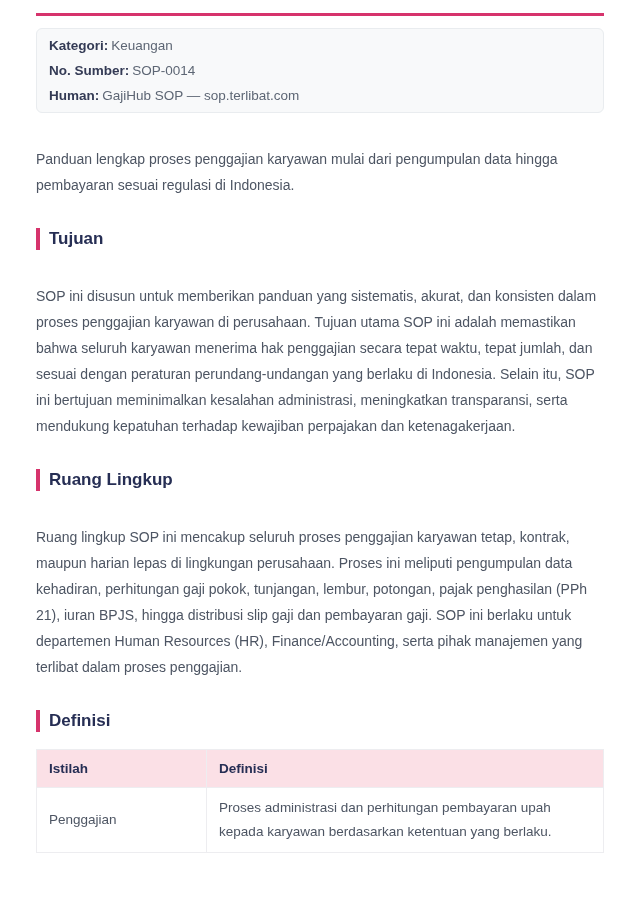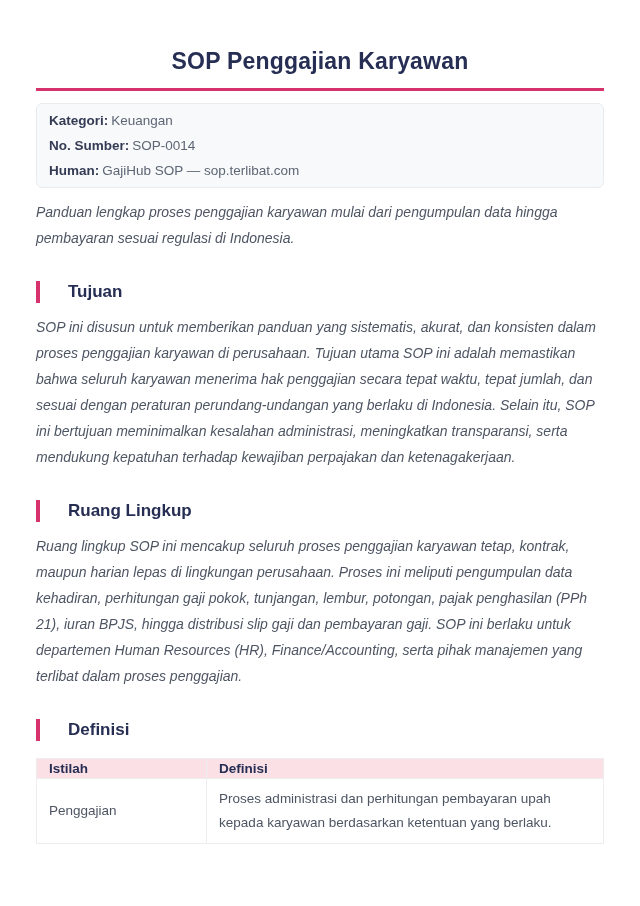--- a/index.html
+++ b/index.html
@@ -50,66 +50,64 @@
     font-size:13.5px;
     line-height:25px;
     color:#5d6674;
   }
   .meta-label{
     font-weight:bold;
     color:#343b55;
     margin-right:3px;
   }
   p.body-par{
-    margin-top:11px;
+    margin-top:33px;
     font-size:14px;
     line-height:26px;
     color:var(--body-text);
-    font-style:italic;
   }
   h2.section-heading{
     margin-top:30px;
     font-size:17px;
     font-weight:bold;
     color:var(--heading-navy);
     border-left:4px solid var(--accent-pink);
-    padding-left:28px;
+    padding-left:9px;
     line-height:22px;
   }
   table.def-table{
     margin-top:17px;
     width:100%;
     border-collapse:collapse;
     font-size:13.5px;
   }
   table.def-table th{
     background:var(--table-header-bg);
     color:var(--heading-navy);
     font-weight:bold;
     text-align:left;
-    padding:2px 12px;
+    padding:11px 12px;
     border:1px solid var(--table-border);
     margin-left:48px;
   }
   table.def-table td{
     padding:8px 12px;
     border:1px solid var(--table-border);
     color:var(--body-text);
     line-height:24px;
     vertical-align:middle;
   }
   table.def-table .col-term{width:30%;}
   table.def-table .col-def{width:70%;}
 </style>
 </head>
 <body>
 
 <div class="page">
 
-  <h1 class="doc-title">SOP Penggajian Karyawan</h1>
   <div class="title-rule"></div>
 
   <div class="meta-box">
     <div class="meta-row">
       <span class="meta-label">Kategori:</span><span class="meta-value">Keuangan</span>
     </div>
     <div class="meta-row">
       <span class="meta-label">No. Sumber:</span><span class="meta-value">SOP-0014</span>
     </div>
     <div class="meta-row">

